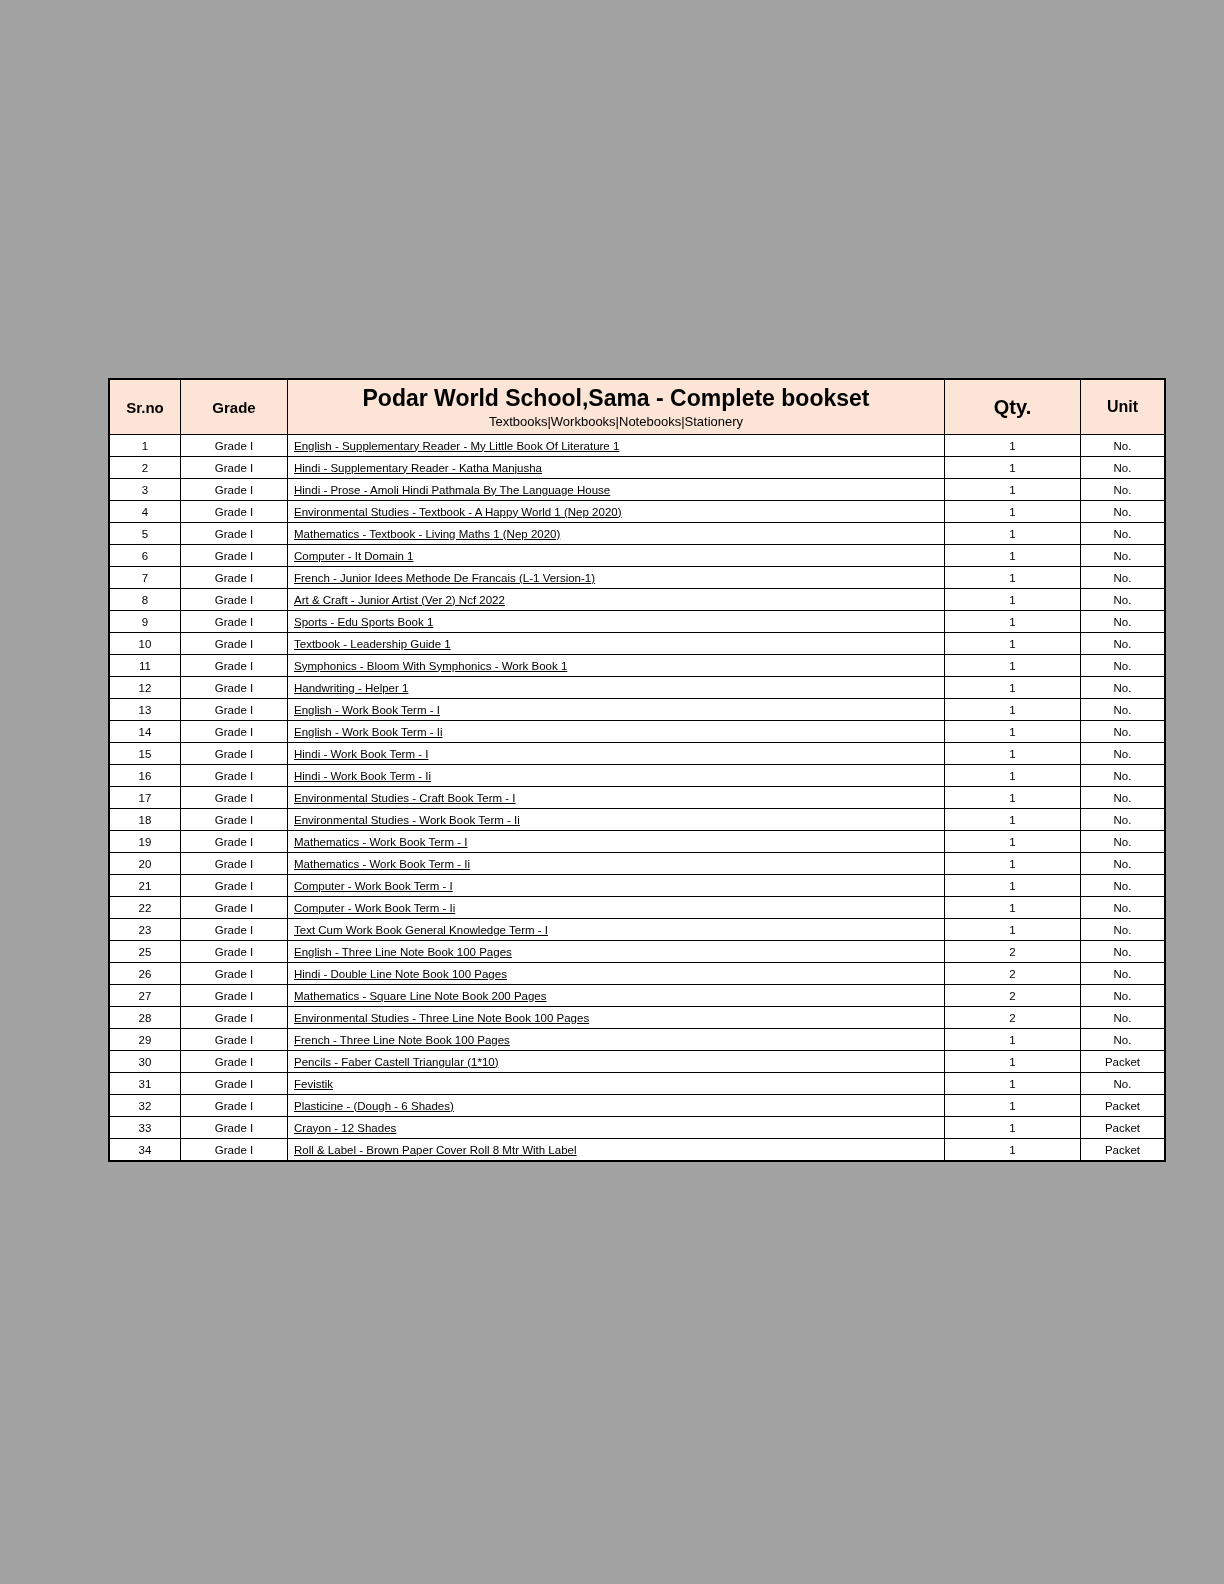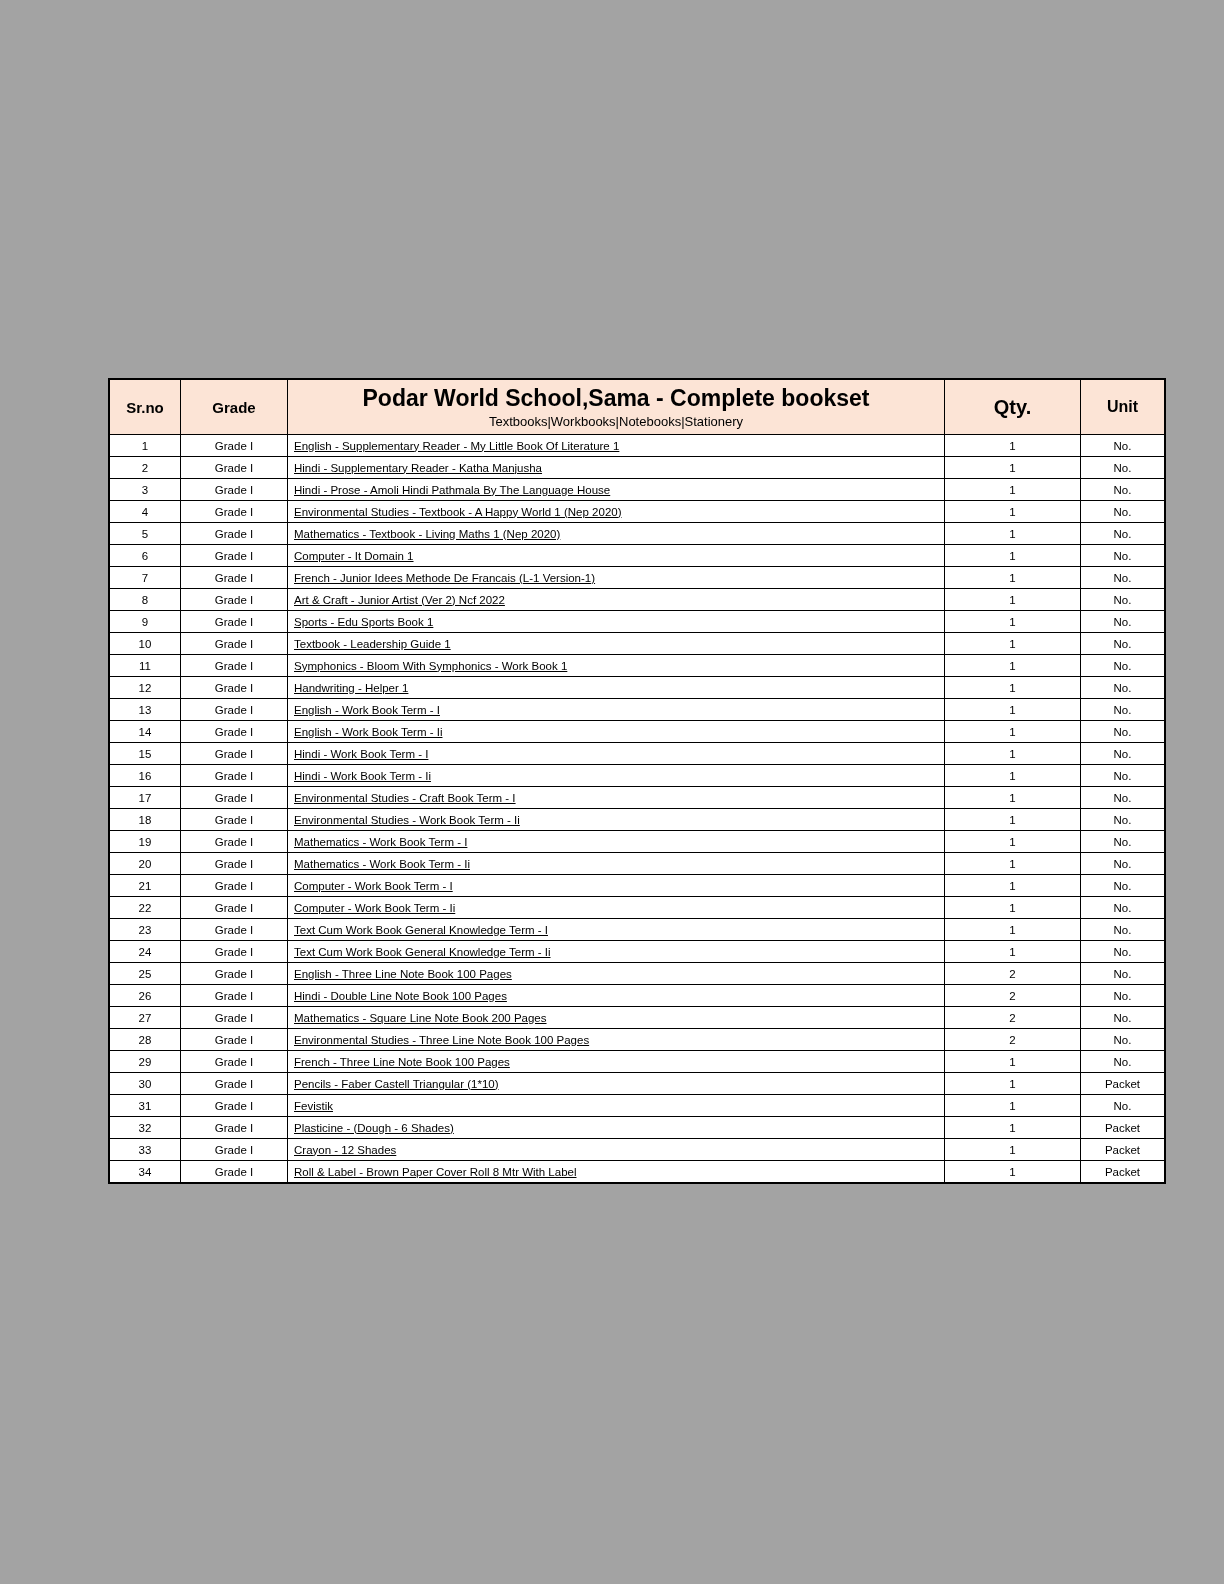--- a/index.html
+++ b/index.html
@@ -261,27 +261,20 @@
   </tr>
 
   <tr>
     <td class="c-sr">23</td>
     <td class="c-grade">Grade I</td>
     <td class="c-title">Text Cum Work Book General Knowledge  Term - I</td>
     <td class="c-qty">1</td>
     <td class="c-unit">No.</td>
   </tr>
 
-  <tr>
-    <td class="c-sr">24</td>
-    <td class="c-grade">Grade I</td>
-    <td class="c-title">Text Cum Work Book General Knowledge  Term - Ii</td>
-    <td class="c-qty">1</td>
-    <td class="c-unit">No.</td>
-  </tr>
 
   <tr>
     <td class="c-sr">25</td>
     <td class="c-grade">Grade I</td>
     <td class="c-title">English - Three Line Note Book 100 Pages</td>
     <td class="c-qty">2</td>
     <td class="c-unit">No.</td>
   </tr>
 
   <tr>

